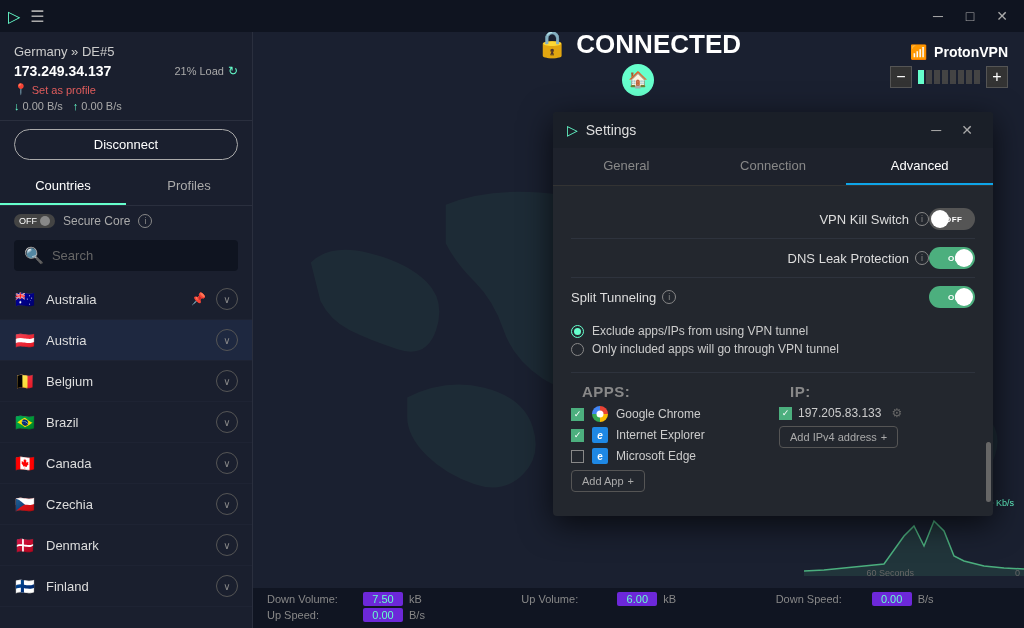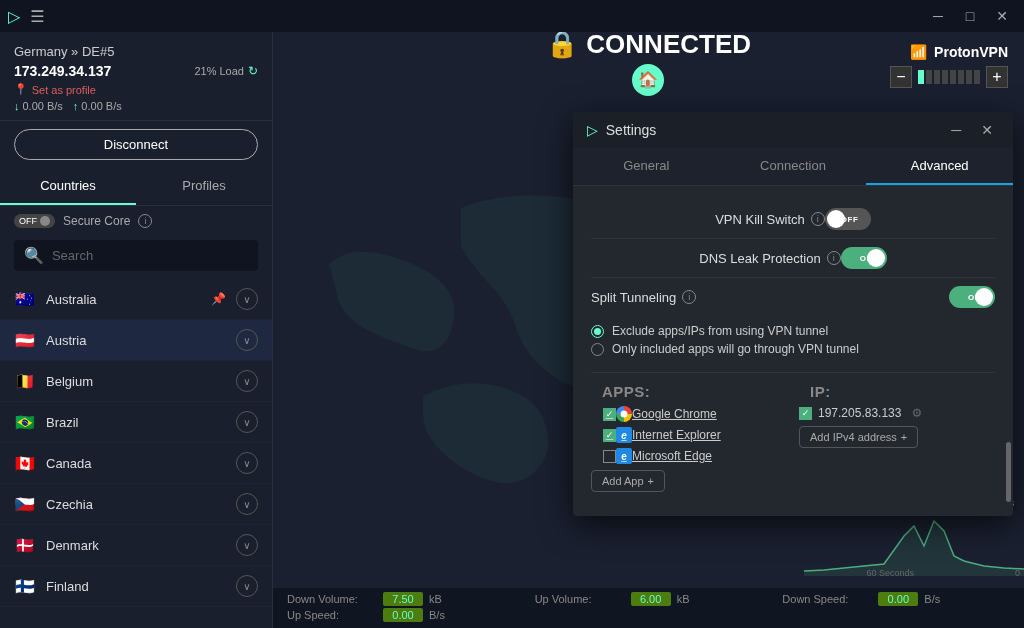--- a/index.html
+++ b/index.html
@@ -37,21 +37,21 @@
     }
 
     
     .main-layout {
       display: flex;
       height: 596px;
     }
 
     
     .sidebar {
-      width: 273px;
+      width: 253px;
       background: #1a1f2e;
       border-right: 1px solid #2a2f3e;
       display: flex;
       flex-direction: column;
       flex-shrink: 0;
     }
 
     
     .server-info {
       padding: 12px 14px 8px;
@@ -316,21 +316,21 @@
       gap: 2px 20px;
       font-size: 11px;
     }
     .stat-row {
       display: flex;
       align-items: center;
       gap: 6px;
     }
     .stat-label { color: #888; width: 90px; }
     .stat-value {
-      background: #4d7c0f;
+      background: #6d28d9;
       color: #6fc;
       padding: 1px 8px;
       border-radius: 2px;
       min-width: 40px;
       text-align: center;
     }
     .stat-unit { color: #888; }
 
     
     .map-triangle {
@@ -398,21 +398,21 @@
     }
 
     
     .settings-content {
       padding: 14px 18px;
     }
 
     .settings-row {
       display: flex;
       align-items: center;
-      justify-content: center;
+      justify-content: flex-end;
       padding: 8px 0;
       border-bottom: 1px solid #2e333d;
     }
     .settings-row-label {
       font-size: 13px;
       color: #ddd;
       display: flex;
       align-items: center;
       gap: 6px;
     }
@@ -499,24 +499,24 @@
       color: #888;
       font-weight: bold;
       margin-bottom: 6px;
       text-transform: uppercase;
       letter-spacing: 0.5px;
       margin-left: 11px;
     }
     .app-item {
       display: flex;
       align-items: center;
-      margin: 5px 12px;
+      gap: 8px;
+      margin: 5px 0;
       font-size: 12px;
       color: #ccc;
-      text-decoration: underline;
     }
     .checkbox {
       width: 13px; height: 13px;
       border: 1.5px solid #888;
       display: flex; align-items: center; justify-content: center;
       flex-shrink: 0;
       cursor: pointer;
     }
     .checkbox.checked {
       background: #4caf7e;

